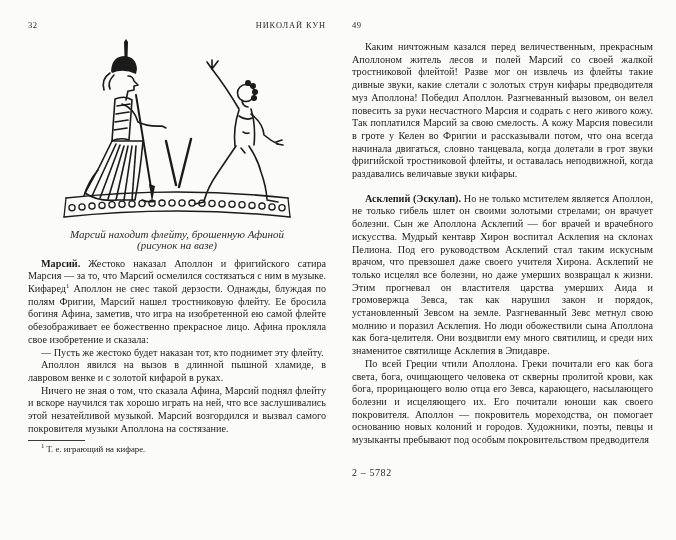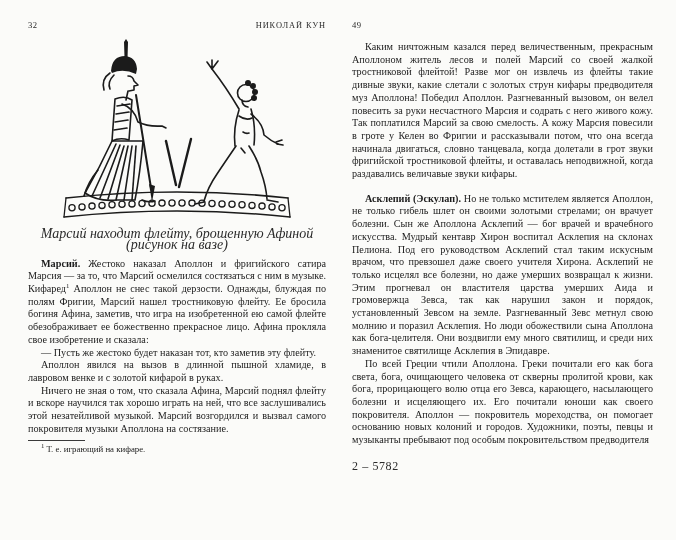--- a/index.html
+++ b/index.html
@@ -21,42 +21,42 @@
     height:12px;
   }
   .running-title{white-space:nowrap;padding-left:8px;}
   .page-num{font-size:8.6px;letter-spacing:0.5px;}
 
   .illustration{display:block;width:230px;height:188px;margin:6px auto 0 auto;}
   .illustration *{vector-effect:non-scaling-stroke;}
 
   .caption{
     text-align:center;font-style:italic;
-    font-size:14px;line-height:10.8px;color:#2b2b2b;
+    font-size:11px;line-height:10.8px;color:#2b2b2b;
     margin-top:3px;
   }
 
   .body-text{
     margin-top:7px;
     font-size:10.2px;line-height:12.7px;
     text-align:justify;
     text-justify:inter-word;
   }
   .body-text p{margin:0;text-indent:13px;}
   .body-text p.spaced{margin-top:12px;}
   .lead{font-weight:bold;}
   sup{font-size:6.8px;line-height:0;}
 
   .footnote-block{margin-top:5px;}
   .footnote-rule{width:57px;border:0;border-top:1px solid #3a3a3a;margin:0 0 3px 0;}
   .footnote{font-size:8.8px;line-height:11px;text-indent:13px;margin:0;color:#222;}
 
   .printers-mark{
-    margin-top:12px;
-    font-size:12px;letter-spacing:0.6px;color:#2a2a2a;
+    margin-top:20px;
+    font-size:10px;letter-spacing:0.6px;color:#2a2a2a;
   }
 </style>
 </head>
 <body>
 
 <div class="spread">
 
   <div class="page page-left">
     <div class="running-head">
       <span class="page-num">32</span>
@@ -146,21 +146,21 @@
 
     <div class="caption">
       <div>Марсий находит флейту, брошенную Афиной</div>
       <div>(рисунок на вазе)</div>
     </div>
 
     <div class="body-text">
       <p><span class="lead">Марсий.</span>
         <span>Жестоко наказал Аполлон и фригийского сатира Марсия — за то, что Марсий осмелился состязаться с ним в музыке. Кифаред</span><sup>1</sup>
         <span>Аполлон не снес такой дерзости. Однажды, блуждая по полям Фригии, Марсий нашел тростниковую флейту. Ее бросила богиня Афина, заметив, что игра на изобретенной ею самой флейте обезображивает ее божественно прекрасное лицо. Афина прокляла свое изобретение и сказала:</span></p>
-      <p>— Пусть же жестоко будет наказан тот, кто заметив эту флейту.</p>
+      <p>— Пусть же жестоко будет наказан тот, кто поднимет эту флейту.</p>
       <p>Аполлон явился на вызов в длинной пышной хламиде, в лавровом венке и с золотой кифарой в руках.</p>
       <p>Ничего не зная о том, что сказала Афина, Марсий поднял флейту и вскоре научился так хорошо играть на ней, что все заслушивались этой незатейливой музыкой. Марсий возгордился и вызвал самого покровителя музыки Аполлона на состязание.</p>
     </div>
 
     <div class="footnote-block">
       <hr class="footnote-rule">
       <p class="footnote"><sup>1</sup>
         <span>Т. е. играющий на кифаре.</span></p>
     </div>
   </div>

